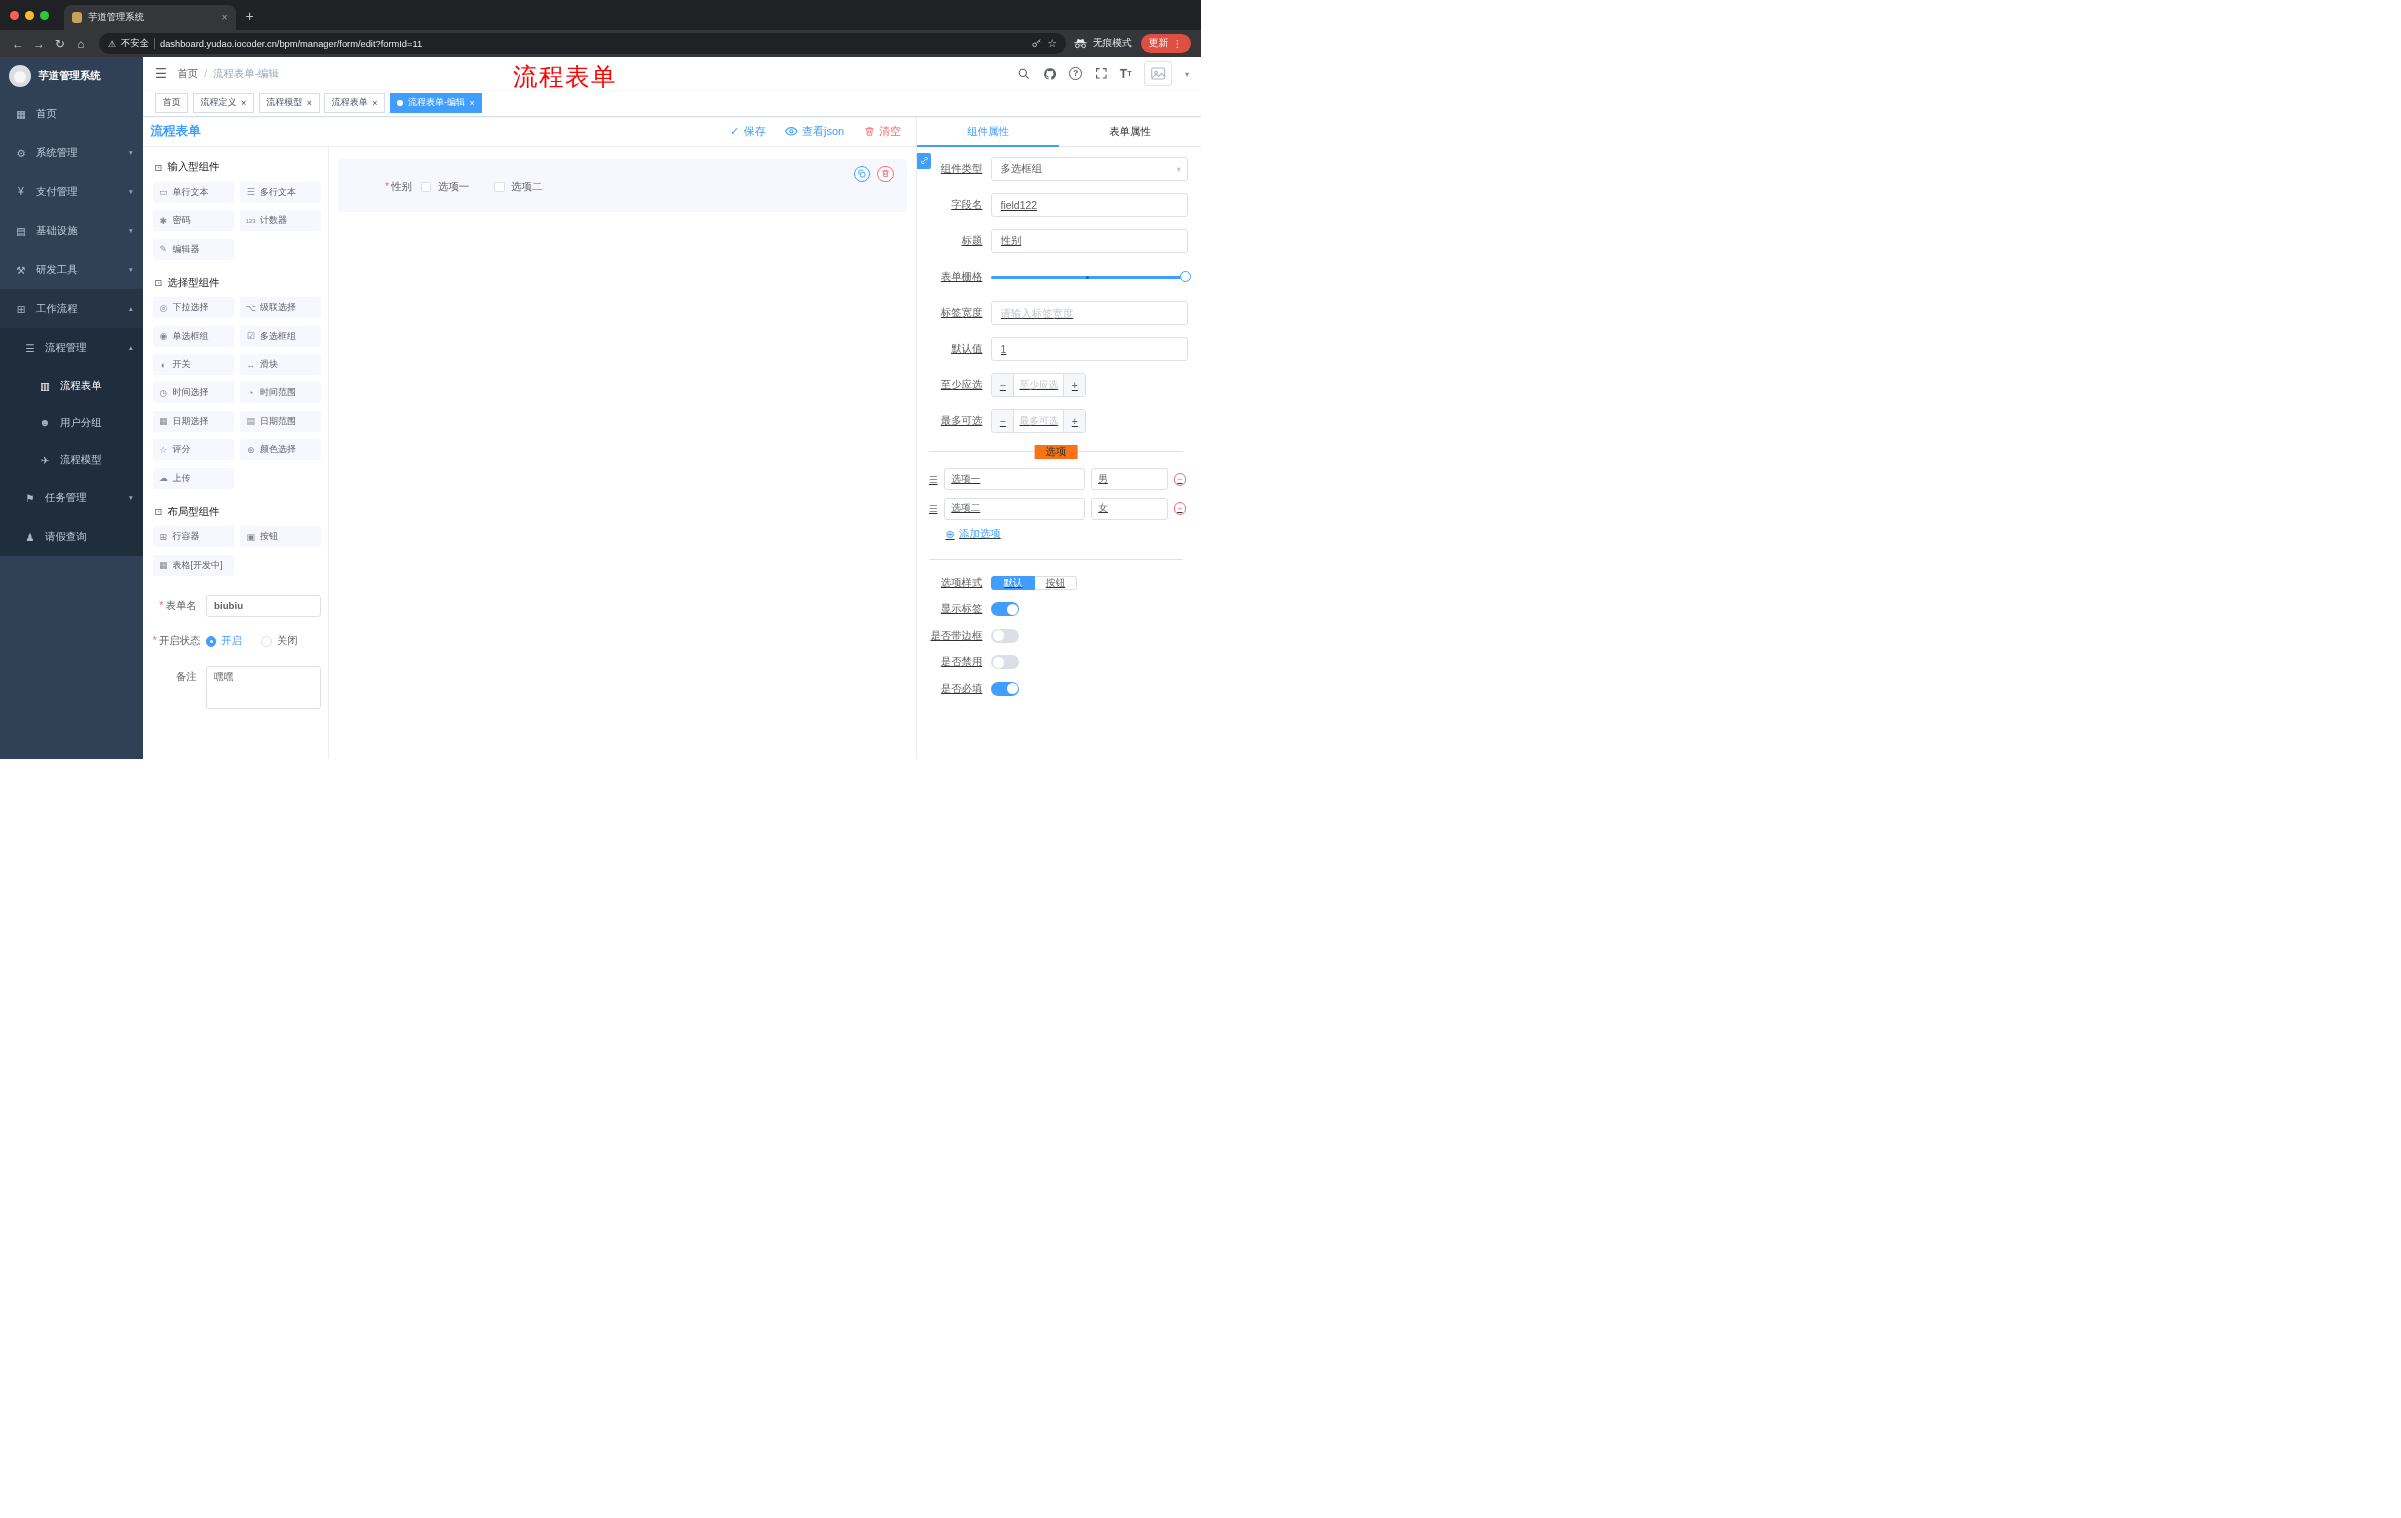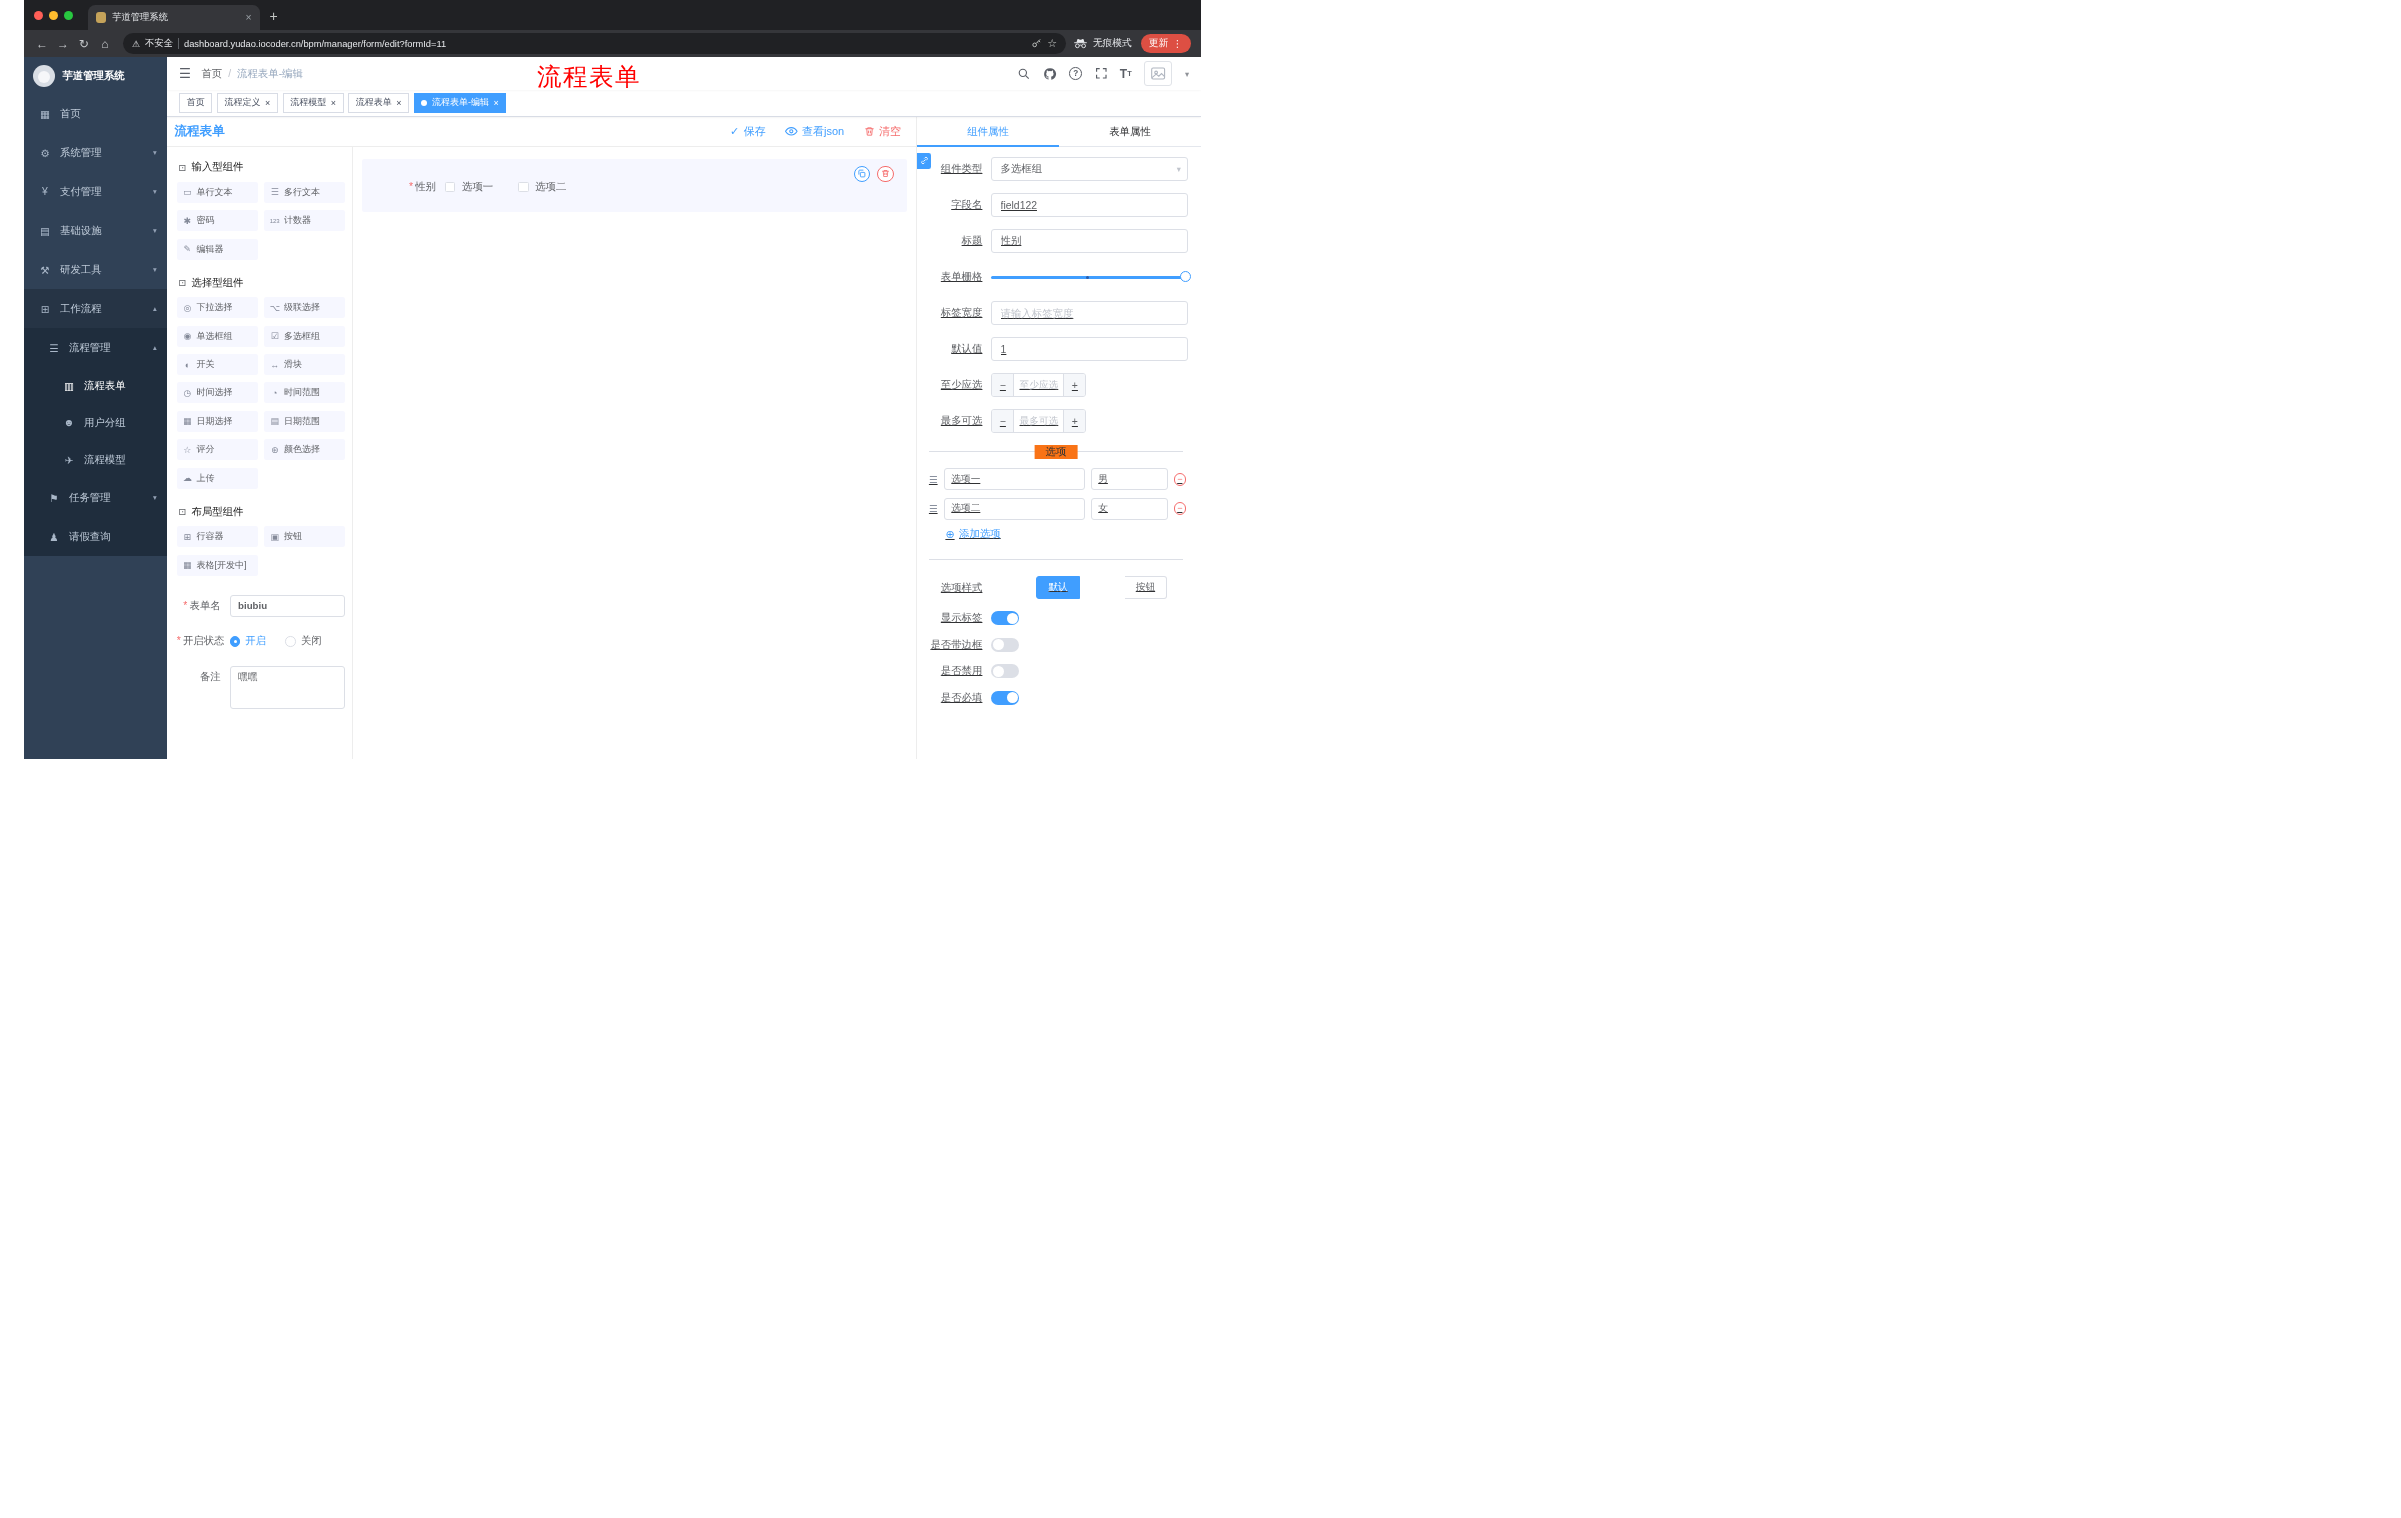--- a/index.html
+++ b/index.html
@@ -1,18 +1,18 @@
 <!DOCTYPE html>
 <html style="font-size:12px"><head>
 <meta charset="utf-8">
 <style>
   * { box-sizing: border-box; margin: 0; padding: 0; }
   html,body { width:1201px; height:759px; }
   body { font-family:"Liberation Sans","DejaVu Sans",sans-serif; font-size:10.4px; color:#303133; background:#fff; overflow:hidden; }
-  .screen { width:1201px; height:759px; display:flex; flex-direction:column; position:relative;padding-left:24px; }
+  .screen { width:1201px; height:759px; display:flex; flex-direction:column; position:relative; }
 
   
   .tabstrip { height:30px; background:#202124; display:flex; align-items:flex-end; flex:0 0 auto; }
   .traffic { display:flex; gap:6px; align-items:center; height:30px; padding:0 15px 0 10.4px; }
   .light { width:9px; height:9px; border-radius:50%; }
   .light.red { background:#ff5f57; } .light.yellow { background:#febc2e; } .light.green { background:#28c840; }
   .btab { width:172px; height:25px; background:#35363a; border-radius:7.4px 7.4px 0 0; display:flex; align-items:center; gap:6px; padding:0 7.4px; color:#e8eaed; font-size:9.3px; }
   .favicon { width:10.4px; height:10.4px; border-radius:3px; background:#c5a35a; flex:0 0 auto; }
   .btab-title { flex:1; white-space:nowrap; overflow:hidden; }
   .btab-close { color:#9aa0a6; font-size:10.4px; padding:0 1.5px; }
@@ -154,21 +154,21 @@
   .opt-row { display:flex; align-items:center; gap:6px; margin:0 1.5px 7.4px 4.5px; }
   .drag-handle { color:#8a919f; font-size:9.7px; cursor:grab; flex:0 0 auto; }
   .opt-input { height:22px; border:0.7px solid #dcdfe6; border-radius:3px; padding:0 6.7px; font-size:9.7px; color:#606266; min-width:0; }
   .opt-input.name { flex:1; }
   .opt-input.val { width:77px; flex:0 0 auto; }
   .opt-del { width:12.6px; height:12.6px; border:0.7px solid #F56C6C; color:#F56C6C; border-radius:50%; display:flex; align-items:center; justify-content:center; font-size:9px; line-height:1; cursor:pointer; flex:0 0 auto; }
   .add-opt { display:flex; align-items:center; gap:4.5px; color:#409EFF; font-size:10.4px; margin:4.5px 0 3px 21px; cursor:pointer; }
   .add-opt .plus { font-size:11px; }
 
   .seg { display:flex; }
-  .seg-btn { height:23px; padding:0 11px; border:0.7px solid #dcdfe6; background:#fff; color:#606266; font-size:9.7px; display:flex; align-items:center; cursor:pointer;margin-left:45px; }
+  .seg-btn { height:14px; padding:0 11px; border:0.7px solid #dcdfe6; background:#fff; color:#606266; font-size:9.7px; display:flex; align-items:center; cursor:pointer; }
   .seg-btn:first-child { border-radius:3px 0 0 3px; }
   .seg-btn:last-child { border-radius:0 3px 3px 0; border-left:none; }
   .seg-btn.active { background:#409EFF; border-color:#409EFF; color:#fff; }
 
   .switch { width:28px; height:14px; border-radius:7.4px; background:#dcdfe6; position:relative; cursor:pointer; flex:0 0 auto; }
   .switch::after { content:""; position:absolute; top:1.5px; left:1.5px; width:11px; height:11px; border-radius:50%; background:#fff; }
   .switch.on { background:#409EFF; }
   .switch.on::after { left:auto; right:1.5px; }
   .sw-row { margin-bottom:12.6px; }
 </style>

